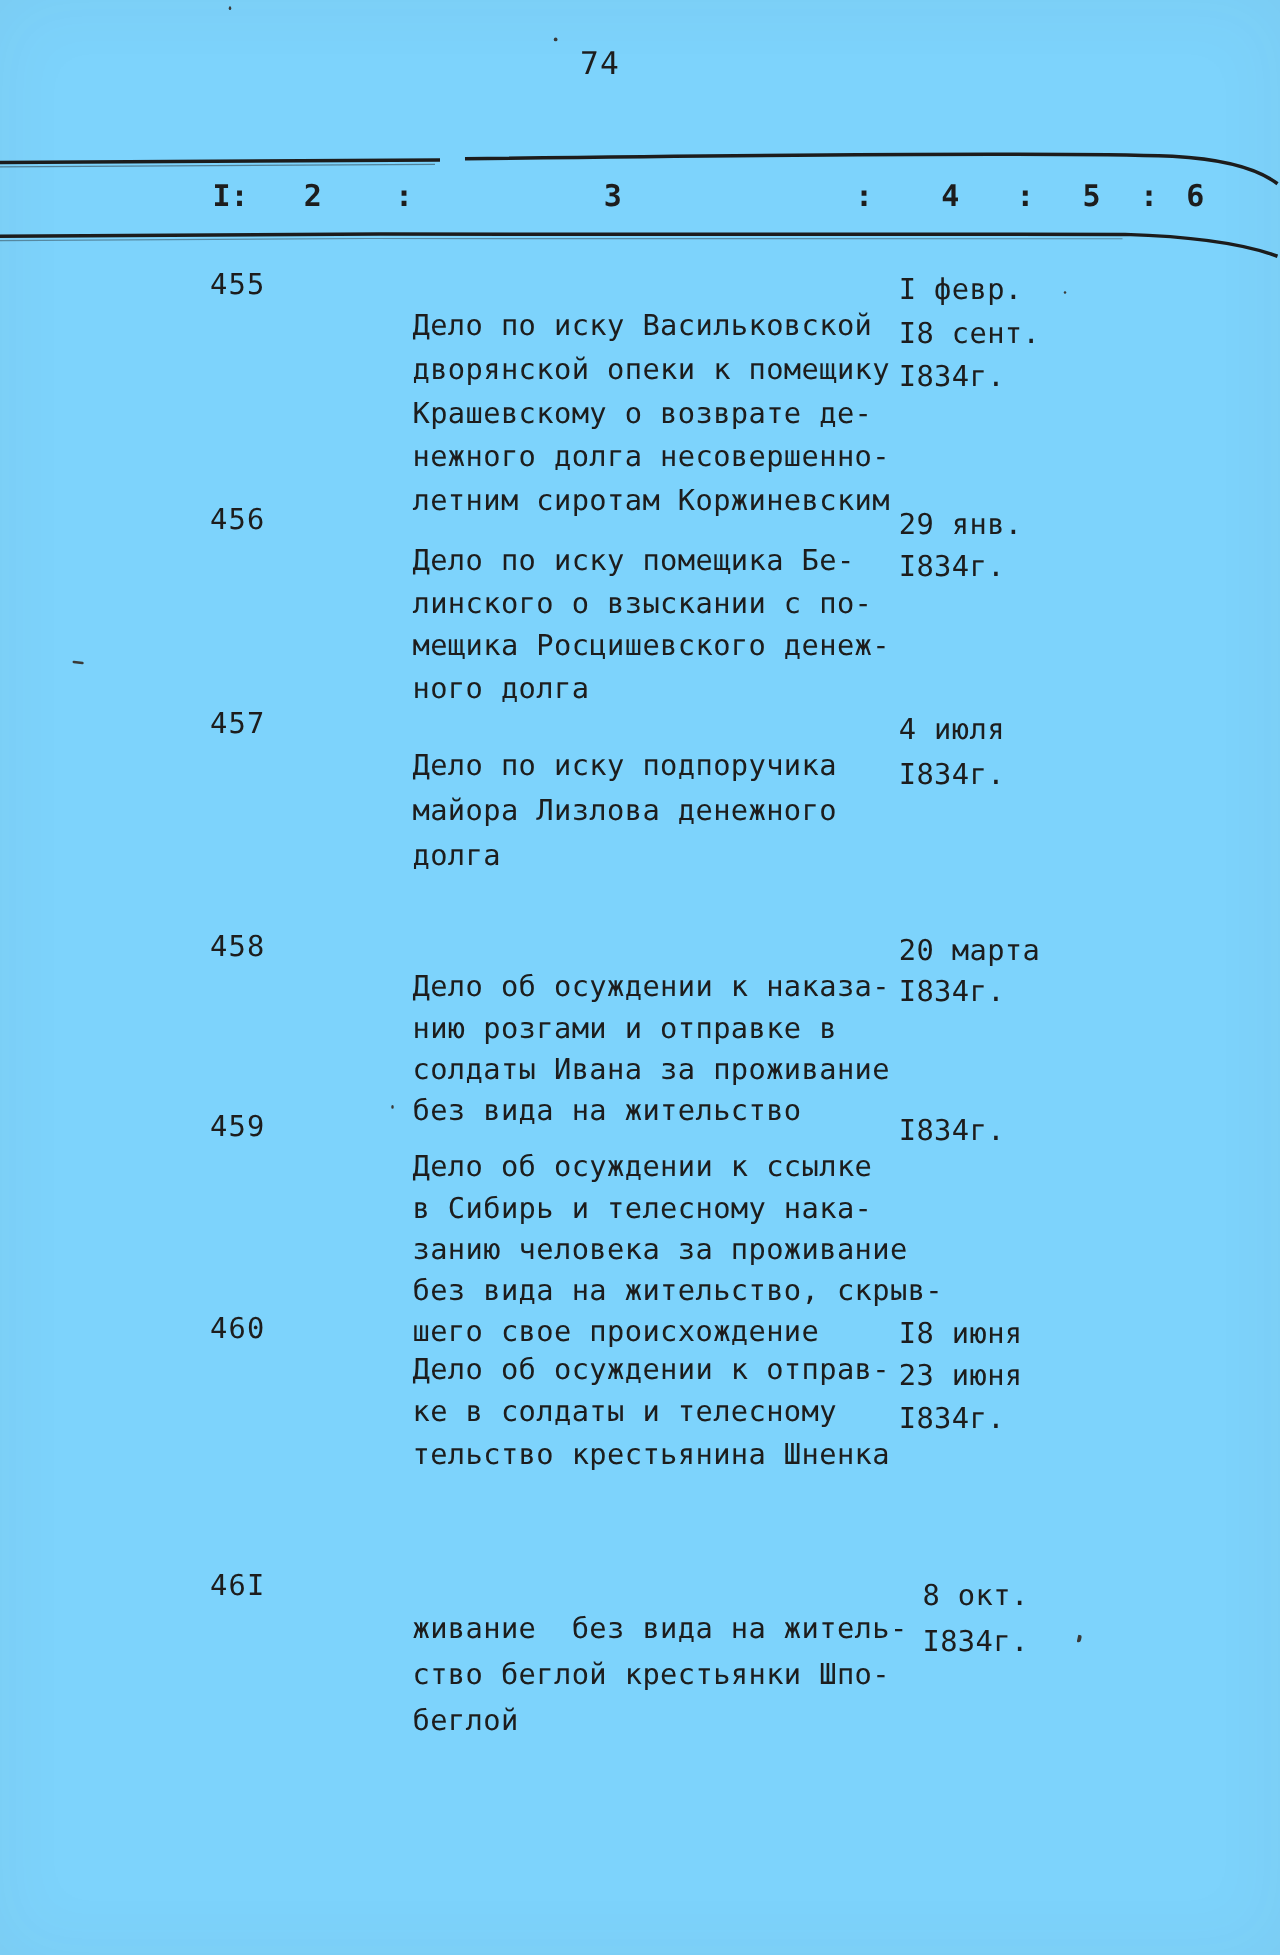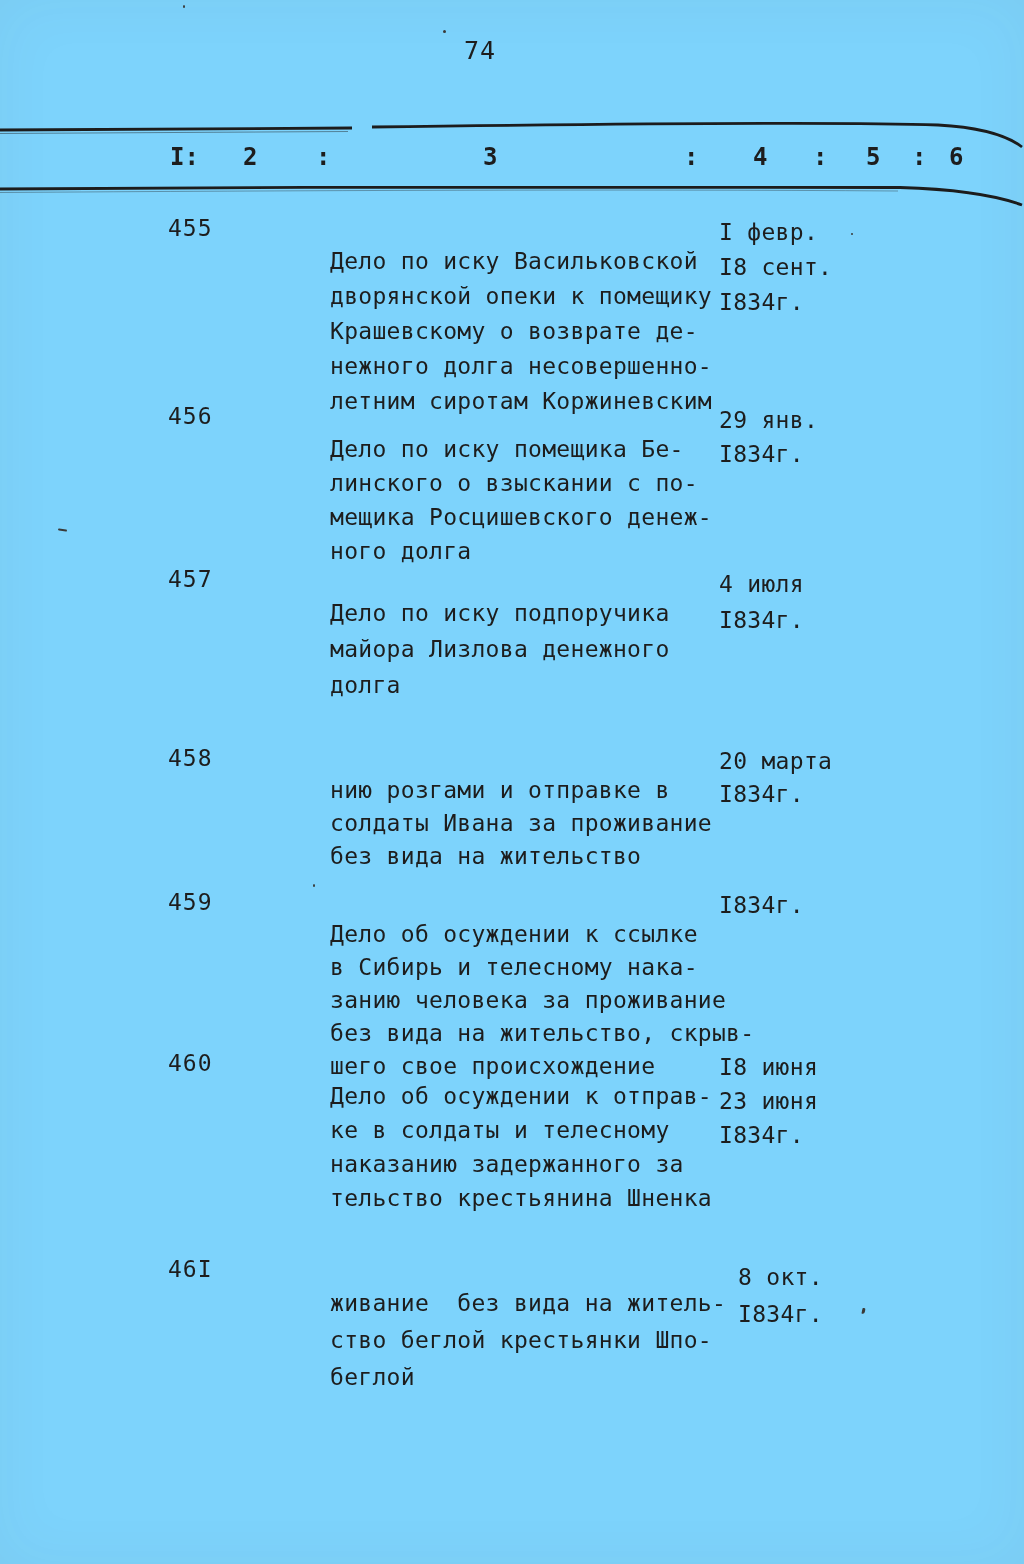--- a/index.html
+++ b/index.html
@@ -161,20 +161,21 @@
     </div>
     <div class="dates">
       <div>4 июля</div>
       <div>I834г.</div>
     </div>
   </section>
 
   <section class="entry e4">
     <div class="num">458</div>
     <div class="desc">
+      <div>Дело об осуждении к наказа-</div>
       <div>нию розгами и отправке в</div>
       <div>солдаты Ивана за проживание</div>
       <div>без вида на жительство</div>
     </div>
     <div class="dates">
       <div>20 марта</div>
       <div>I834г.</div>
     </div>
   </section>
 
@@ -190,21 +191,20 @@
     <div class="dates">
       <div>I834г.</div>
     </div>
   </section>
 
   <section class="entry e6">
     <div class="num">460</div>
     <div class="desc">
       <div>Дело об осуждении к отправ-</div>
       <div>ке в солдаты и телесному</div>
-      <div>наказанию задержанного за</div>
       <div>тельство крестьянина Шненка</div>
     </div>
     <div class="dates">
       <div>I8 июня</div>
       <div>23 июня</div>
       <div>I834г.</div>
     </div>
   </section>
 
   <section class="entry e7">

